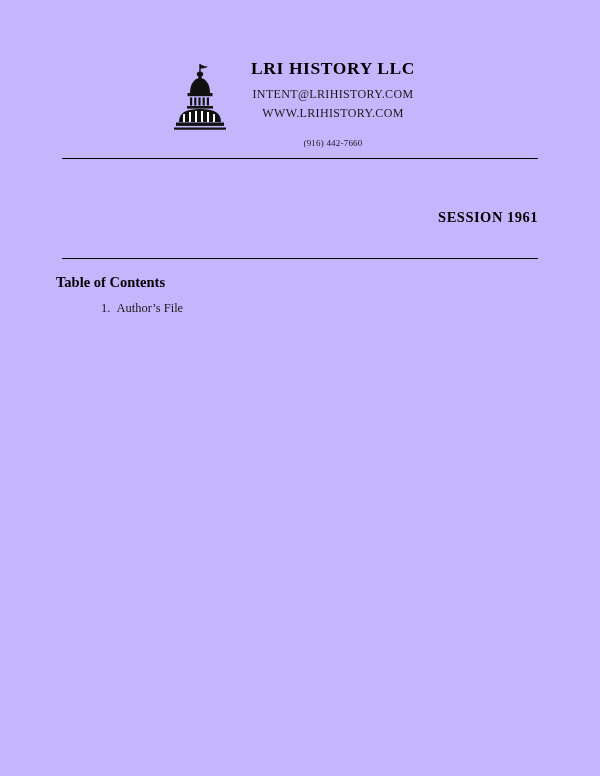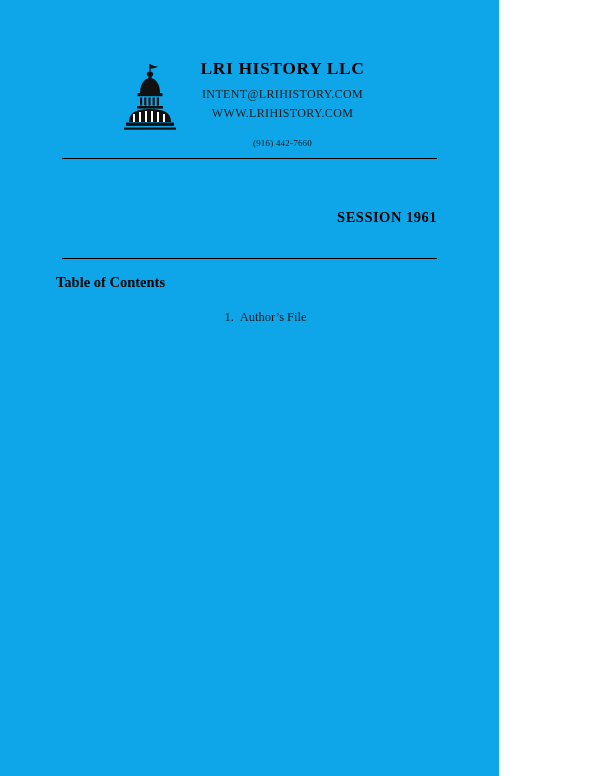--- a/index.html
+++ b/index.html
@@ -10,23 +10,23 @@
     width: 600px;
     height: 776px;
     background: #ffffff;
     font-family: "Liberation Serif", serif;
     color: #1a1a1a;
     overflow: hidden;
   }
 
   .page {
     position: relative;
-    width: 499px;
+    width: 600px;
     height: 776px;
-    background: #0ea5e9;
+    background: #c4b5fd;
     box-sizing: border-box;
   }
 
   
   .letterhead {
     position: absolute;
     top: 58px;
     left: 62px;
     right: 62px;
     display: flex;
@@ -114,26 +114,24 @@
     position: absolute;
     top: 274px;
     left: 56px;
     right: 62px;
   }
   .toc-title {
     font-family: "Liberation Serif", serif;
     font-weight: bold;
     font-size: 14.5px;
     color: #000000;
-    margin-bottom: 16px;
   }
   .toc-list {
-    margin: 0;
+    margin: 7px;
     padding-left: 38px;
-    text-align: center;
   }
   .toc-item {
     font-family: "Liberation Serif", serif;
     font-size: 12.5px;
     color: #1a1a1a;
     line-height: 1.6;
   }
   .toc-item-label {
     padding-left: 6px;
   }

